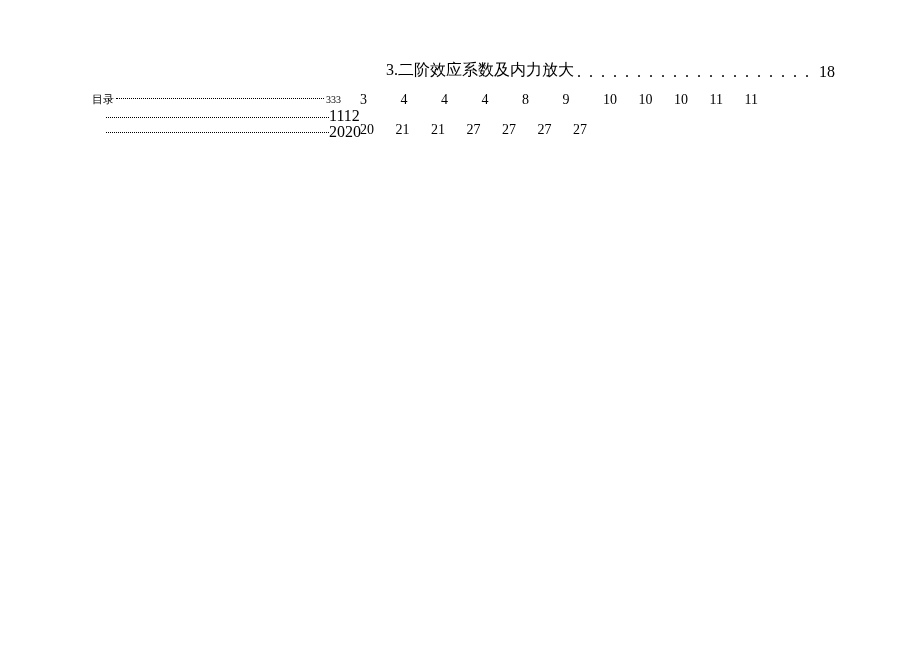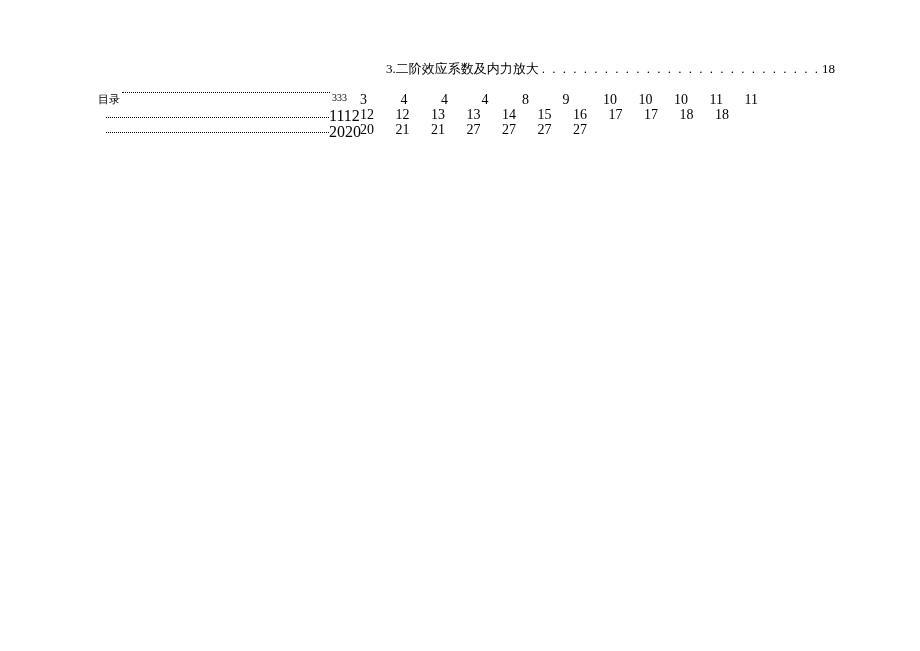--- a/index.html
+++ b/index.html
@@ -1,21 +1,21 @@
 <!DOCTYPE html>
 <html><head>
 <meta charset="utf-8">
 <style>
   html,body{margin:0;padding:0;width:920px;height:651px;background:#fff;font-family:"Times New Roman","SimSun",serif;color:#000}
   .page{position:relative;width:920px;height:651px}
-  .section-line{position:absolute;left:386px;right:85px;top:60px;font-size:13px;display:flex;align-items:center}
+  .section-line{position:absolute;left:386px;right:85px;top:60px;font-size:16px;display:flex;align-items:flex-end}
   .section-label{white-space:nowrap}
   .dots{flex:1;overflow:hidden;letter-spacing:2px;margin:0 3px;white-space:nowrap}
   .section-page{white-space:nowrap}
-  .toc-left{position:absolute;left:98px;top:92px;font-size:11px;display:flex;align-items:flex-start;width:249px}
+  .toc-left{position:absolute;left:92px;top:92px;font-size:11px;display:flex;align-items:center;width:249px}
   .toc-label{white-space:nowrap}
   .toc-dots{flex:1;border-bottom:1px dotted #000;margin:0 2px 2px 2px;height:0}
   .toc-num{white-space:nowrap;font-size:10px}
   .row{position:absolute;left:360px;font-size:14px}
   .row span{display:inline-block;text-align:left;margin-right:18px}
   .row span.sm{margin-right:30px}
   .underline{position:absolute;left:106px;height:0;border-bottom:1px dotted #000}
   .uline-nums{position:absolute;left:329px;font-size:16px}
   .row1{top:92px}
   .row2{top:107px}
@@ -47,33 +47,20 @@
     <span>10</span>
     <span>10</span>
     <span>10</span>
     <span>11</span>
     <span>11</span>
   </div>
 
   <div class="underline" style="top:117px;width:223px"></div>
   <div class="uline-nums" style="top:107px">1112</div>
 
-  <div class="row row2">
-    <span>12</span>
-    <span>12</span>
-    <span>13</span>
-    <span>13</span>
-    <span>14</span>
-    <span>15</span>
-    <span>16</span>
-    <span>17</span>
-    <span>17</span>
-    <span>18</span>
-    <span>18</span>
-  </div>
 
   <div class="underline" style="top:132px;width:223px"></div>
   <div class="uline-nums" style="top:123px">2020</div>
 
   <div class="row row3">
     <span>20</span>
     <span>21</span>
     <span>21</span>
     <span>27</span>
     <span>27</span>

